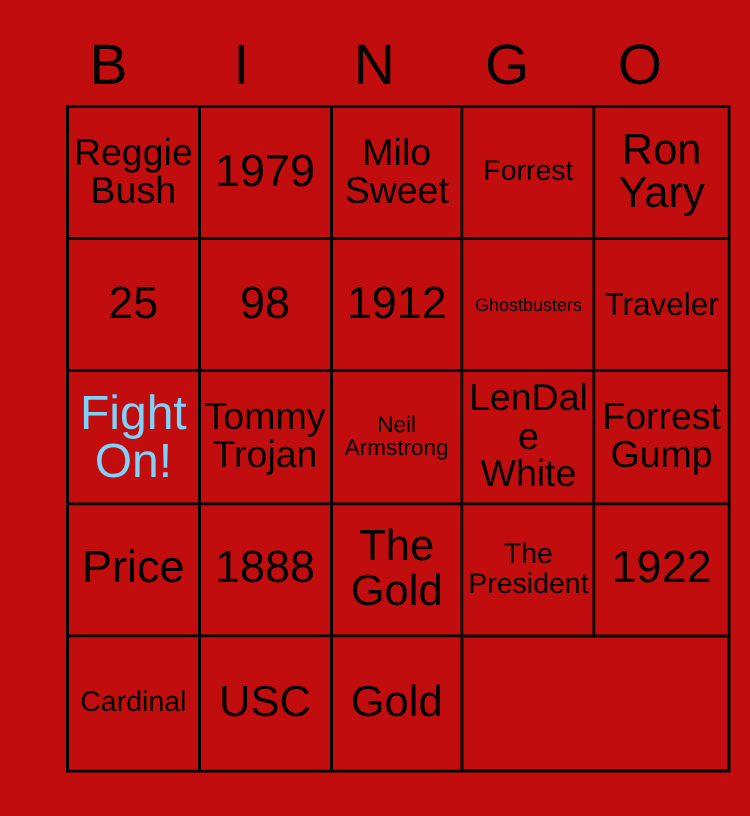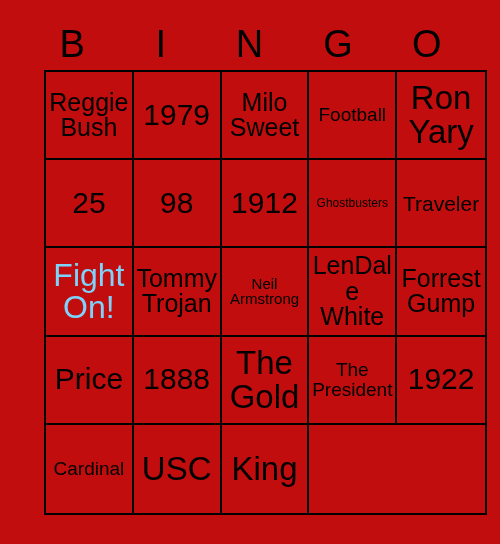--- a/index.html
+++ b/index.html
@@ -76,21 +76,21 @@
   .cell-text {
     display: block;
     width: 100%;
     color: #000000;
     line-height: 1.02;
     word-break: break-word;
     hyphens: none;
   }
 
   
-  .sz-xl  { font-size: 33px; }
+  .sz-xl  { font-size: 29px; }
   .sz-lg  { font-size: 30px; }
   .sz-md  { font-size: 25px; }
   .sz-sm  { font-size: 21px; }
   .sz-xs  { font-size: 19px; }
   .sz-xxs { font-size: 15px; }
   .sz-tiny{ font-size: 12px; }
 
   .free-space .cell-text {
     color: #7dd3fc;
     font-size: 32px;
@@ -114,21 +114,21 @@
       <div class="cell">
         <span class="cell-text sz-md">Reggie Bush</span>
       </div>
       <div class="cell">
         <span class="cell-text sz-lg">1979</span>
       </div>
       <div class="cell">
         <span class="cell-text sz-md">Milo Sweet</span>
       </div>
       <div class="cell">
-        <span class="cell-text sz-xs">Football</span>
+        <span class="cell-text sz-xs">Forrest</span>
       </div>
       <div class="cell">
         <span class="cell-text sz-xl">Ron Yary</span>
       </div>
       <div class="cell">
         <span class="cell-text sz-lg">25</span>
       </div>
       <div class="cell">
         <span class="cell-text sz-lg">98</span>
       </div>
@@ -171,17 +171,17 @@
       <div class="cell">
         <span class="cell-text sz-lg">1922</span>
       </div>
       <div class="cell">
         <span class="cell-text sz-xs">Cardinal</span>
       </div>
       <div class="cell">
         <span class="cell-text sz-xl">USC</span>
       </div>
       <div class="cell">
-        <span class="cell-text sz-xl">King</span>
+        <span class="cell-text sz-xl">Gold</span>
       </div>
     </div>
 
 </div>
 
 </body></html>

